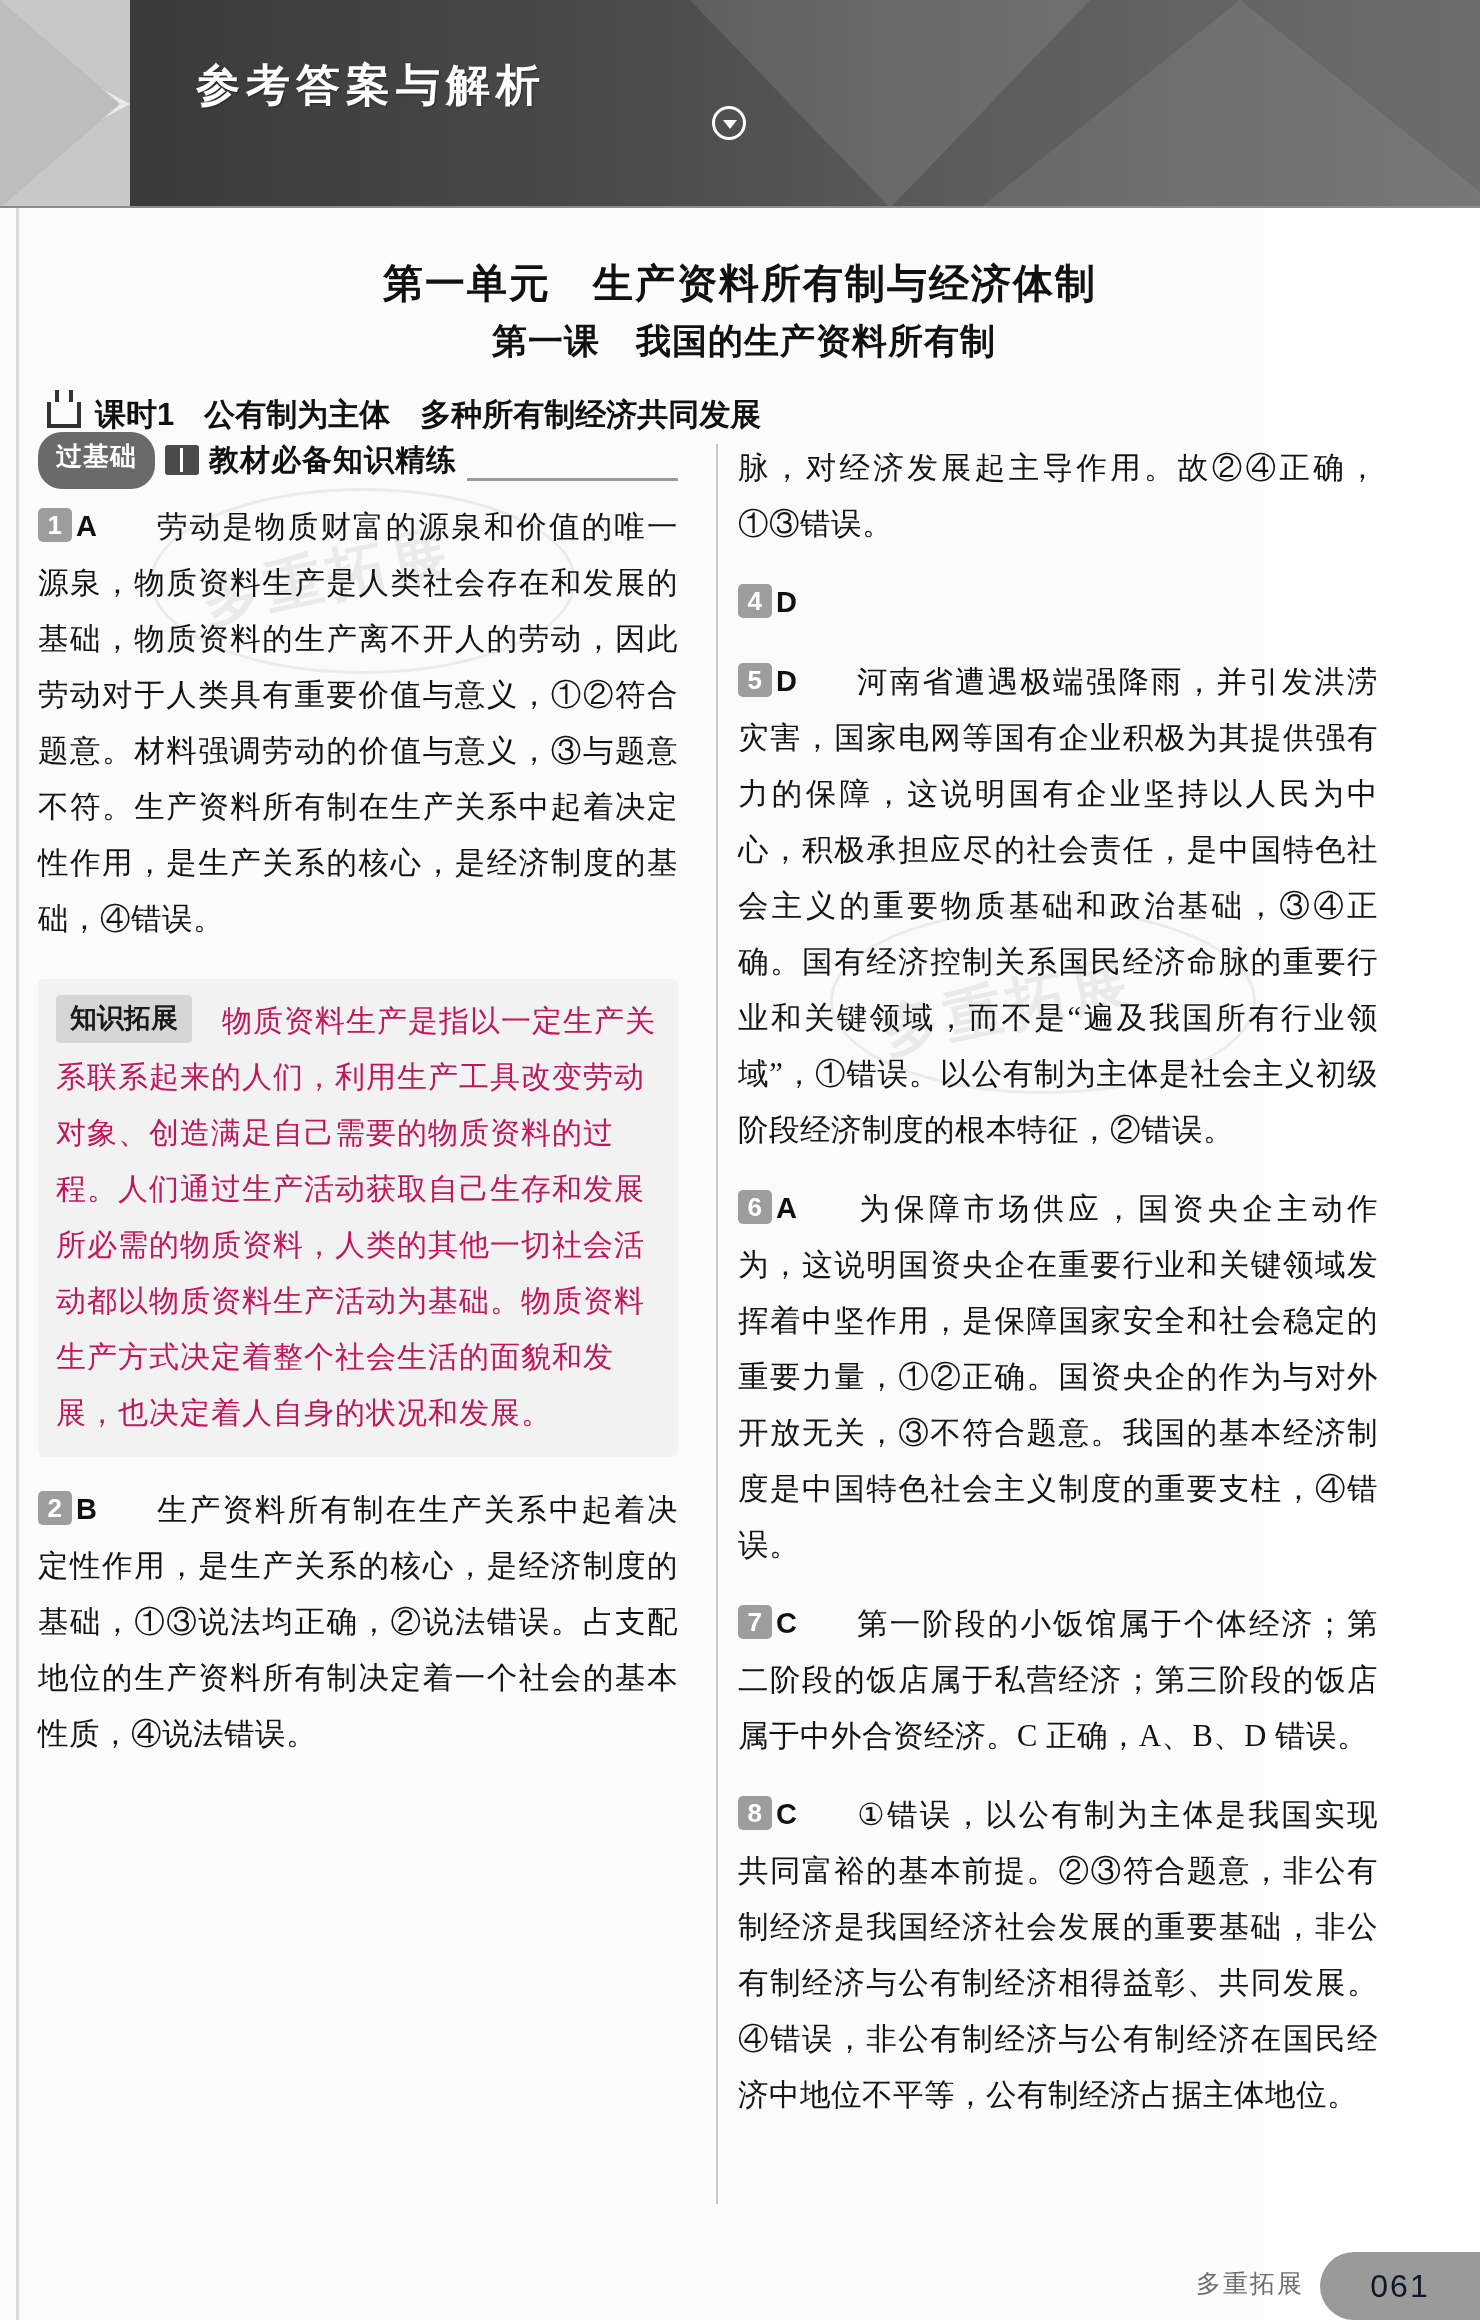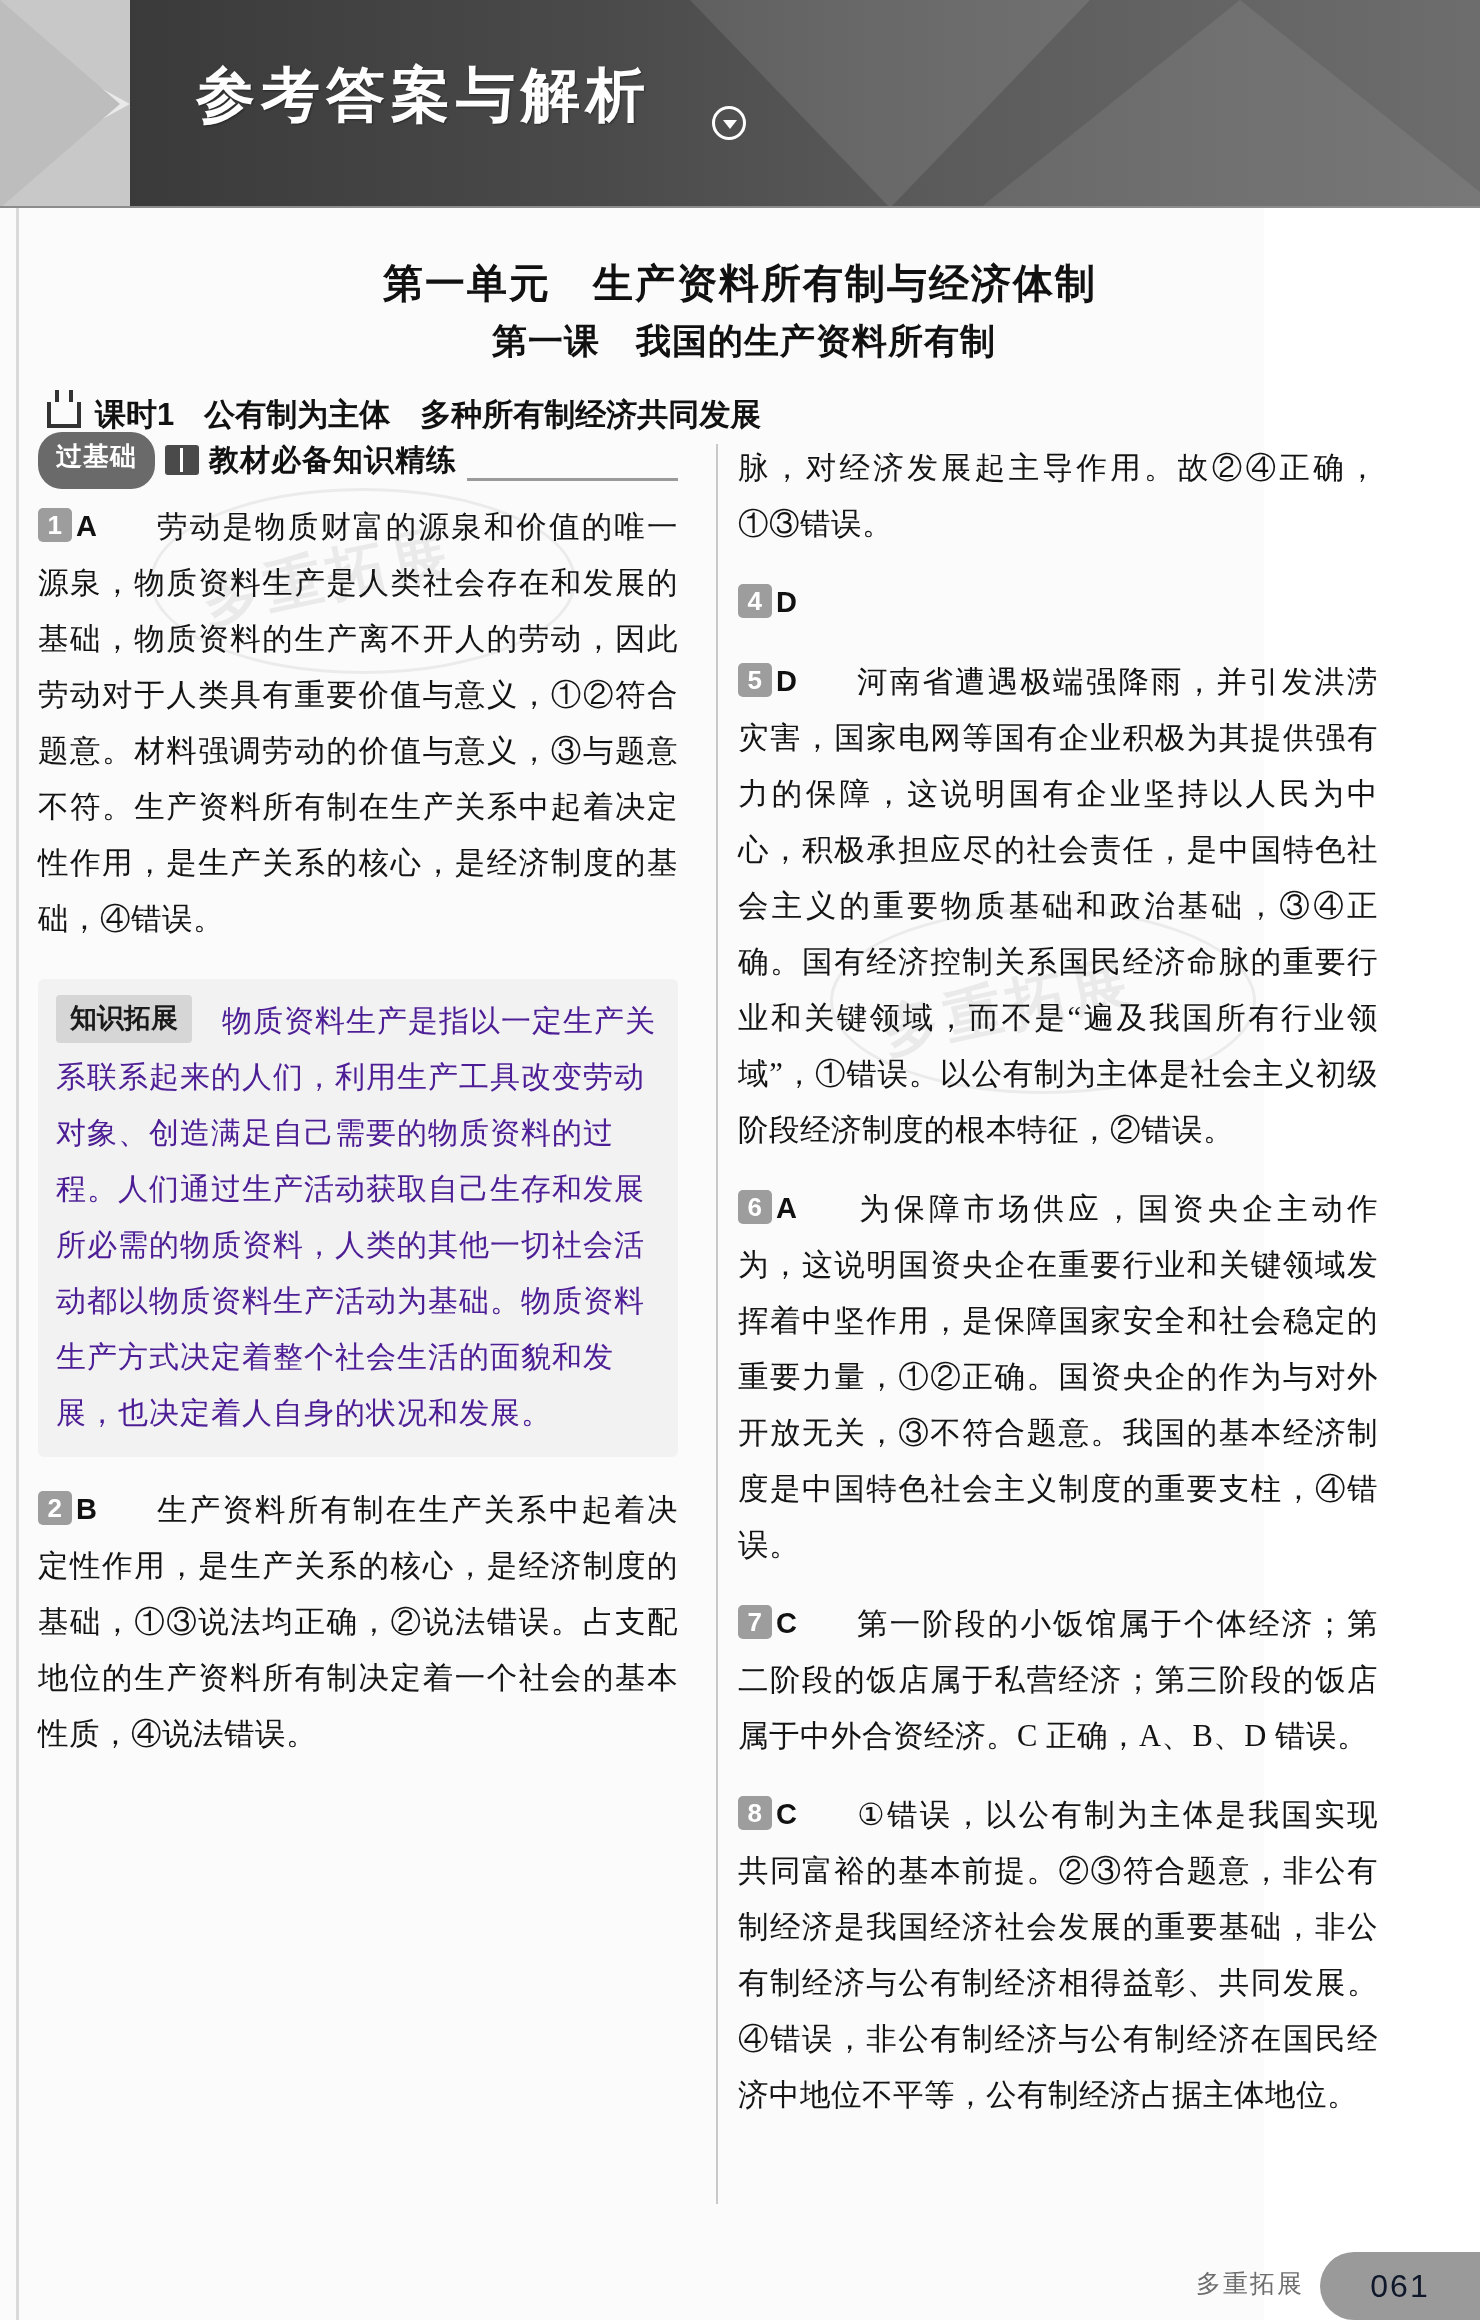--- a/index.html
+++ b/index.html
@@ -51,21 +51,21 @@
     position:absolute;left:0px;top:0;
     width:0;height:0;
     border-top:104px solid transparent;
     border-bottom:104px solid transparent;
     border-left:120px solid #bdbdbd;
   }
   .banner-title{
     position:absolute;left:196px;top:56px;
     font-family:"Liberation Sans","DejaVu Sans",sans-serif;
     font-weight:bold;
-    font-size:59px;
+    font-size:44px;
     letter-spacing:6px;
     color:#ffffff;
     text-shadow:1px 1px 2px rgba(0,0,0,0.4);
     white-space:nowrap;
   }
   .banner-mark{
     position:absolute;left:712px;top:106px;
     width:34px;height:34px;border:3px solid #ffffff;border-radius:50%;
     box-sizing:border-box;
   }
@@ -184,21 +184,21 @@
     display:inline-block;
     background:#d6d6d6;color:#1a1a1a;
     font-family:"Liberation Sans","DejaVu Sans",sans-serif;
     font-weight:bold;font-size:27px;
     padding:5px 14px 7px 14px;border-radius:4px;margin-right:30px;
     vertical-align:4px;
   }
   .kbody{
     font-family:"Liberation Serif","DejaVu Serif",serif;
     font-size:30px;line-height:56px;text-align:justify;letter-spacing:1px;
-    color:#4c1d95;
+    color:#be185d;
   }
   .kwrap{
     background:#f2f2f2;
     padding:14px 18px 16px 18px;
     border-radius:6px;
   }
   
   .wm{
     position:absolute;
     color:rgba(120,120,120,0.13);

